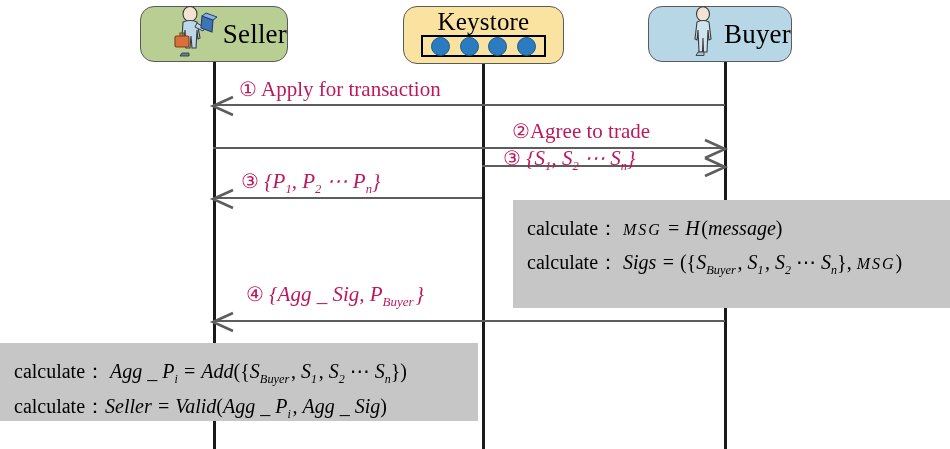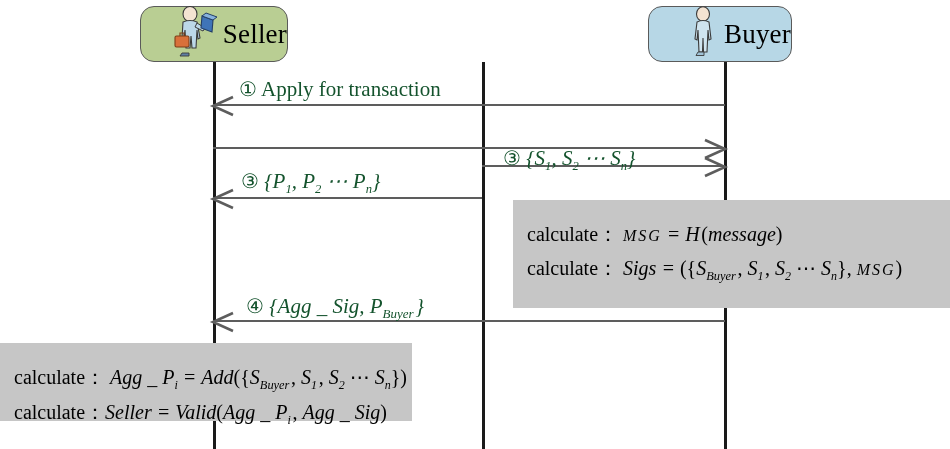--- a/index.html
+++ b/index.html
@@ -88,34 +88,34 @@
     position: absolute;
     height: 0;
     border-top: 2.5px solid #5d5d5d;
   }
   
   .ahsvg { position: absolute; overflow: visible; }
 
   .msg-label {
     position: absolute;
     font-size: 21px;
-    color: #14532d;
+    color: #be185d;
     white-space: nowrap;
     line-height: 1;
   }
   .circnum {
     display: inline-block;
     font-size: 20px;
   }
   
   .note {
     position: absolute;
     background: #c6c6c6;
     box-sizing: border-box;
-    padding: 18px 14px;
+    padding: 12px 14px;
   }
   .note-line {
     font-size: 20px;
     color: #000;
     white-space: nowrap;
     line-height: 1.68;
   }
   .kw { font-style: normal; }
   .it { font-style: italic; margin-top: 20px; }
   .sub {
@@ -154,20 +154,29 @@
 
         <rect x="2" y="30" width="14" height="11" rx="1.5" fill="#d9703a" stroke="#7d3f18" stroke-width="1.1"></rect>
         <path d="M7 30 v-3 h4 v3" fill="none" stroke="#7d3f18" stroke-width="1.2"></path>
 
         <path d="M9 47 h7 v3 h-9 z" fill="#5f7fa4" stroke="#3a3a3a" stroke-width="0.9"></path>
       </svg>
     </span>
     <span class="actor-label">Seller</span>
   </div>
 
+  <div class="actor-box" id="keystore-box">
+    <span class="actor-label">Keystore</span>
+    <span class="key-strip">
+      <span class="key-dot"></span>
+      <span class="key-dot"></span>
+      <span class="key-dot"></span>
+      <span class="key-dot"></span>
+    </span>
+  </div>
 
   <div class="actor-box" id="buyer-box">
     <span class="actor-icon">
       <svg width="32" height="52" viewBox="0 0 32 52">
         <ellipse cx="15" cy="8" rx="6.5" ry="7.2" fill="#f3e3d2" stroke="#3a3a3a" stroke-width="1.1"></ellipse>
         <path d="M9 16 q6 -3 12 0 l2 17 -2 1 -1 -10 -1 22 h-3.5 l-0.5 -14 -0.5 14 h-3.5 l-1 -22 -1 10 -2 -1 z" fill="#cfe4ef" stroke="#3a3a3a" stroke-width="1.1"></path>
         <path d="M10 46 h6 v3.5 h-8 z" fill="#9fc2d6" stroke="#3a3a3a" stroke-width="0.9"></path>
       </svg>
     </span>
     <span class="actor-label">Buyer</span>
@@ -181,20 +190,23 @@
   <div class="msg-label" style="left:239px; top:79px;">
     <span class="circnum">①</span>
     <span>Apply for transaction</span>
   </div>
 
   <div class="msg" style="left:213px; top:147px; width:512px;">
     <svg class="ahsvg" style="right:-2px; top:-11px;" width="24" height="22" viewBox="0 0 24 22">
       <path d="M2 2 L22 11 L2 20" fill="none" stroke="#5d5d5d" stroke-width="2.6"></path>
     </svg>
   </div>
+  <div class="msg-label" style="left:512px; top:121px;">
+    <span class="circnum">②</span><span>Agree to trade</span>
+  </div>
 
   <div class="msg" style="left:482px; top:165px; width:243px;">
     <svg class="ahsvg" style="right:-2px; top:-11px;" width="24" height="22" viewBox="0 0 24 22">
       <path d="M2 2 L22 11 L2 20" fill="none" stroke="#5d5d5d" stroke-width="2.6"></path>
     </svg>
   </div>
   <div class="msg-label" style="left:503px; top:148px;">
     <span class="circnum">③</span>
     <span class="it">{<span class="it">S</span><sub class="n">1</sub>,&nbsp;<span class="it">S</span><sub class="n">2</sub> ⋯ <span class="it">S</span><sub class="n">n</sub>}</span>
   </div>
@@ -216,26 +228,26 @@
     <div class="note-line">
       <span class="kw">calculate</span><span class="kw">：</span>&nbsp;<span class="it">Sigs</span>&nbsp;<span class="it">=</span>&nbsp;({<span class="it">S</span><span class="sub">Buyer</span> ,&nbsp;<span class="it">S</span><sub class="n">1</sub> ,&nbsp;<span class="it">S</span><sub class="n">2</sub> ⋯ <span class="it">S</span><sub class="n">n</sub>},&nbsp;<span class="sc sp">MSG</span>)
     </div>
   </div>
 
   <div class="msg" style="left:213px; top:320px; width:512px;">
     <svg class="ahsvg" style="left:-2px; top:-11px;" width="24" height="22" viewBox="0 0 24 22">
       <path d="M22 2 L2 11 L22 20" fill="none" stroke="#5d5d5d" stroke-width="2.6"></path>
     </svg>
   </div>
-  <div class="msg-label" style="left:246px; top:296px;">
+  <div class="msg-label" style="left:246px; top:284px;">
     <span class="circnum">④</span>
     <span class="it">{<span class="it">Agg</span>&nbsp;<span class="it">_</span>&nbsp;<span class="it">Sig</span>,&nbsp;<span class="it">P</span><span class="sub">Buyer</span> }</span>
   </div>
 
-  <div class="note" id="seller-note" style="left:0px; top:343px; width:412px; height:78px;">
+  <div class="note" id="seller-note" style="left:0px; top:343px; width:478px; height:78px;">
     <div class="note-line">
       <span class="kw">calculate</span><span class="kw">：</span>&nbsp;<span class="it">Agg</span>&nbsp;<span class="it">_</span>&nbsp;<span class="it">P</span><sub class="n">i</sub>&nbsp;<span class="it">=</span>&nbsp;<span class="it">Add</span>({<span class="it">S</span><span class="sub">Buyer</span> ,&nbsp;<span class="it">S</span><sub class="n">1</sub> ,&nbsp;<span class="it">S</span><sub class="n">2</sub> ⋯ <span class="it">S</span><sub class="n">n</sub>})
     </div>
     <div class="note-line">
       <span class="kw">calculate</span><span class="kw">：</span><span class="it">Seller</span>&nbsp;<span class="it">=</span>&nbsp;<span class="it">Valid</span>(<span class="it">Agg</span>&nbsp;<span class="it">_</span>&nbsp;<span class="it">P</span><sub class="n">i</sub> ,&nbsp;<span class="it">Agg</span>&nbsp;<span class="it">_</span>&nbsp;<span class="it">Sig</span>)
     </div>
   </div>
 
 </div>
 

